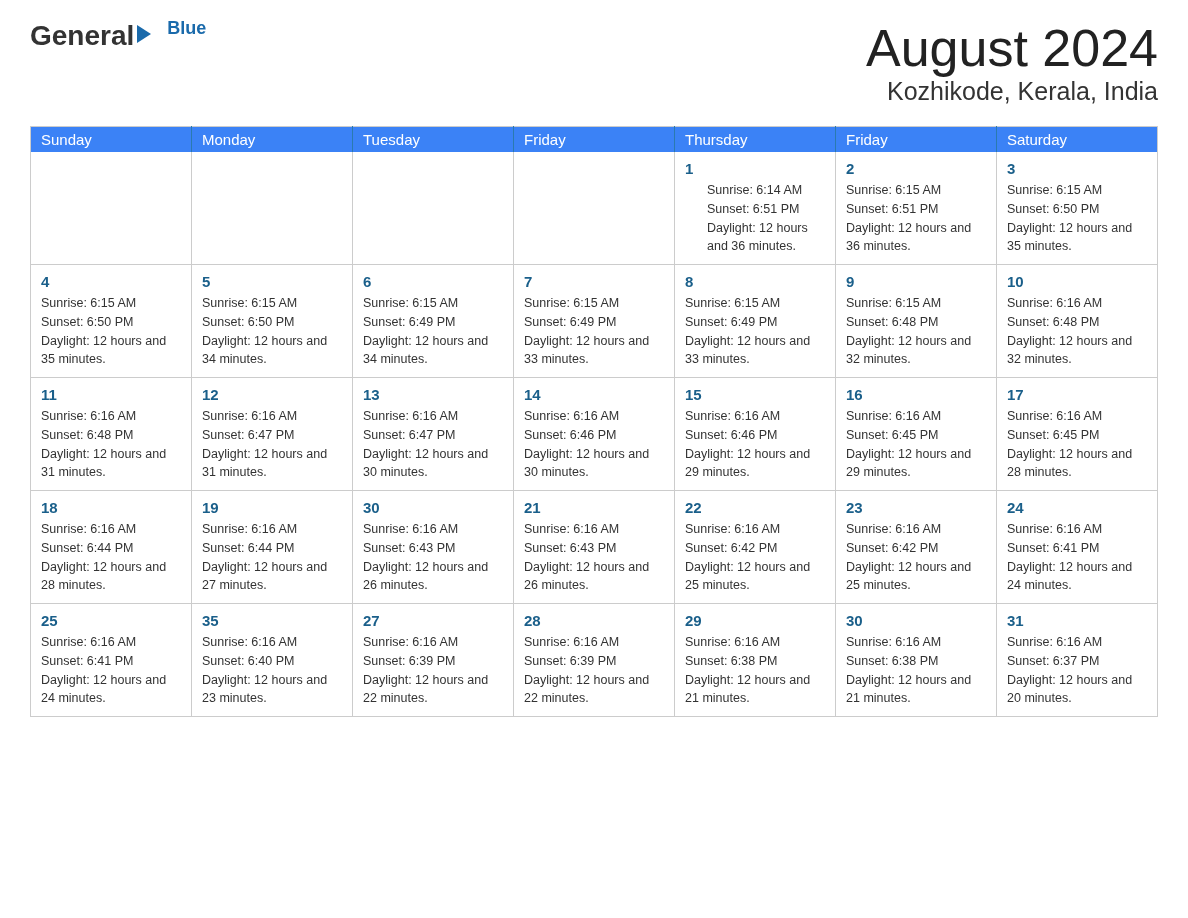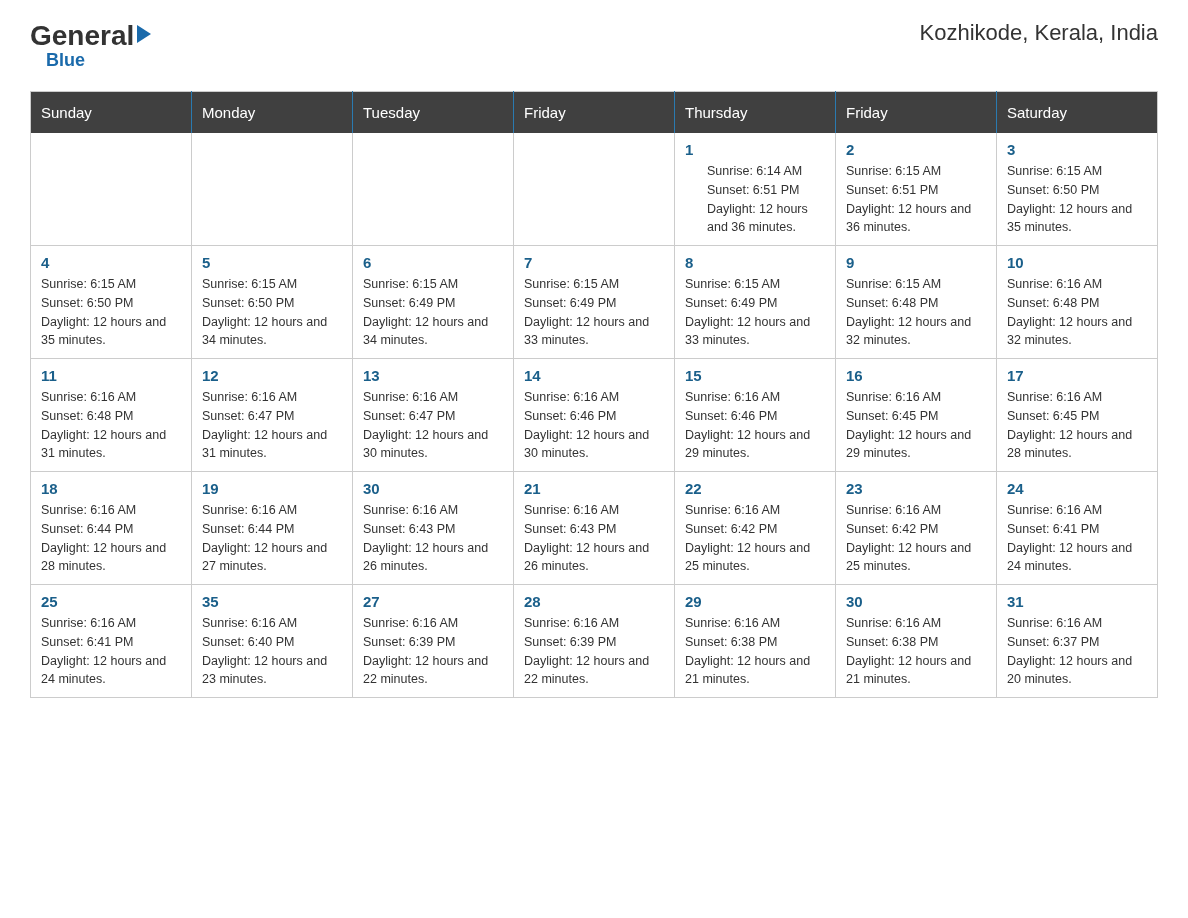--- a/index.html
+++ b/index.html
@@ -13,52 +13,51 @@
 
     .header {
       display: flex;
       justify-content: space-between;
       align-items: flex-start;
       margin-bottom: 20px;
     }
 
     .logo {
       display: flex;
-      flex-direction: column;
       align-items: flex-start;
     }
 
     .title-block {
       text-align: right;
     }
 
     .title-block h1 {
       font-size: 52px;
       font-weight: 300;
       color: #222;
       line-height: 1.1;
     }
 
     .title-block h2 {
-      font-size: 22px;
+      font-size: 25px;
       font-weight: normal;
       color: #333;
     }
 
     .calendar {
       width: 100%;
       border-collapse: collapse;
       border: 1px solid #ccc;
     }
 
     .calendar th {
-      background-color: #404040;
+      background-color: #3b82f6;
       color: #fff;
       text-align: left;
-      padding: 12px 10px;
+      padding: 4px 10px;
       font-size: 15px;
       font-weight: normal;
       border-right: 1px solid #2a7ab0;
     }
 
     .calendar th:last-child {
       border-right: none;
     }
 
     .calendar td {
@@ -135,20 +134,21 @@
 
 <div class="header">
   <div class="logo">
     <div class="logo-row">
       <span class="logo-general">General</span>
       <span class="logo-arrow"></span>
     </div>
     <div class="logo-line2">Blue</div>
   </div>
   <div class="title-block">
+    <h1>August 2024</h1>
     <h2>Kozhikode, Kerala, India</h2>
   </div>
 </div>
 
 <table class="calendar">
   <thead>
     <tr>
     <th>Sunday</th>
         <th>Monday</th>
         <th>Tuesday</th>

